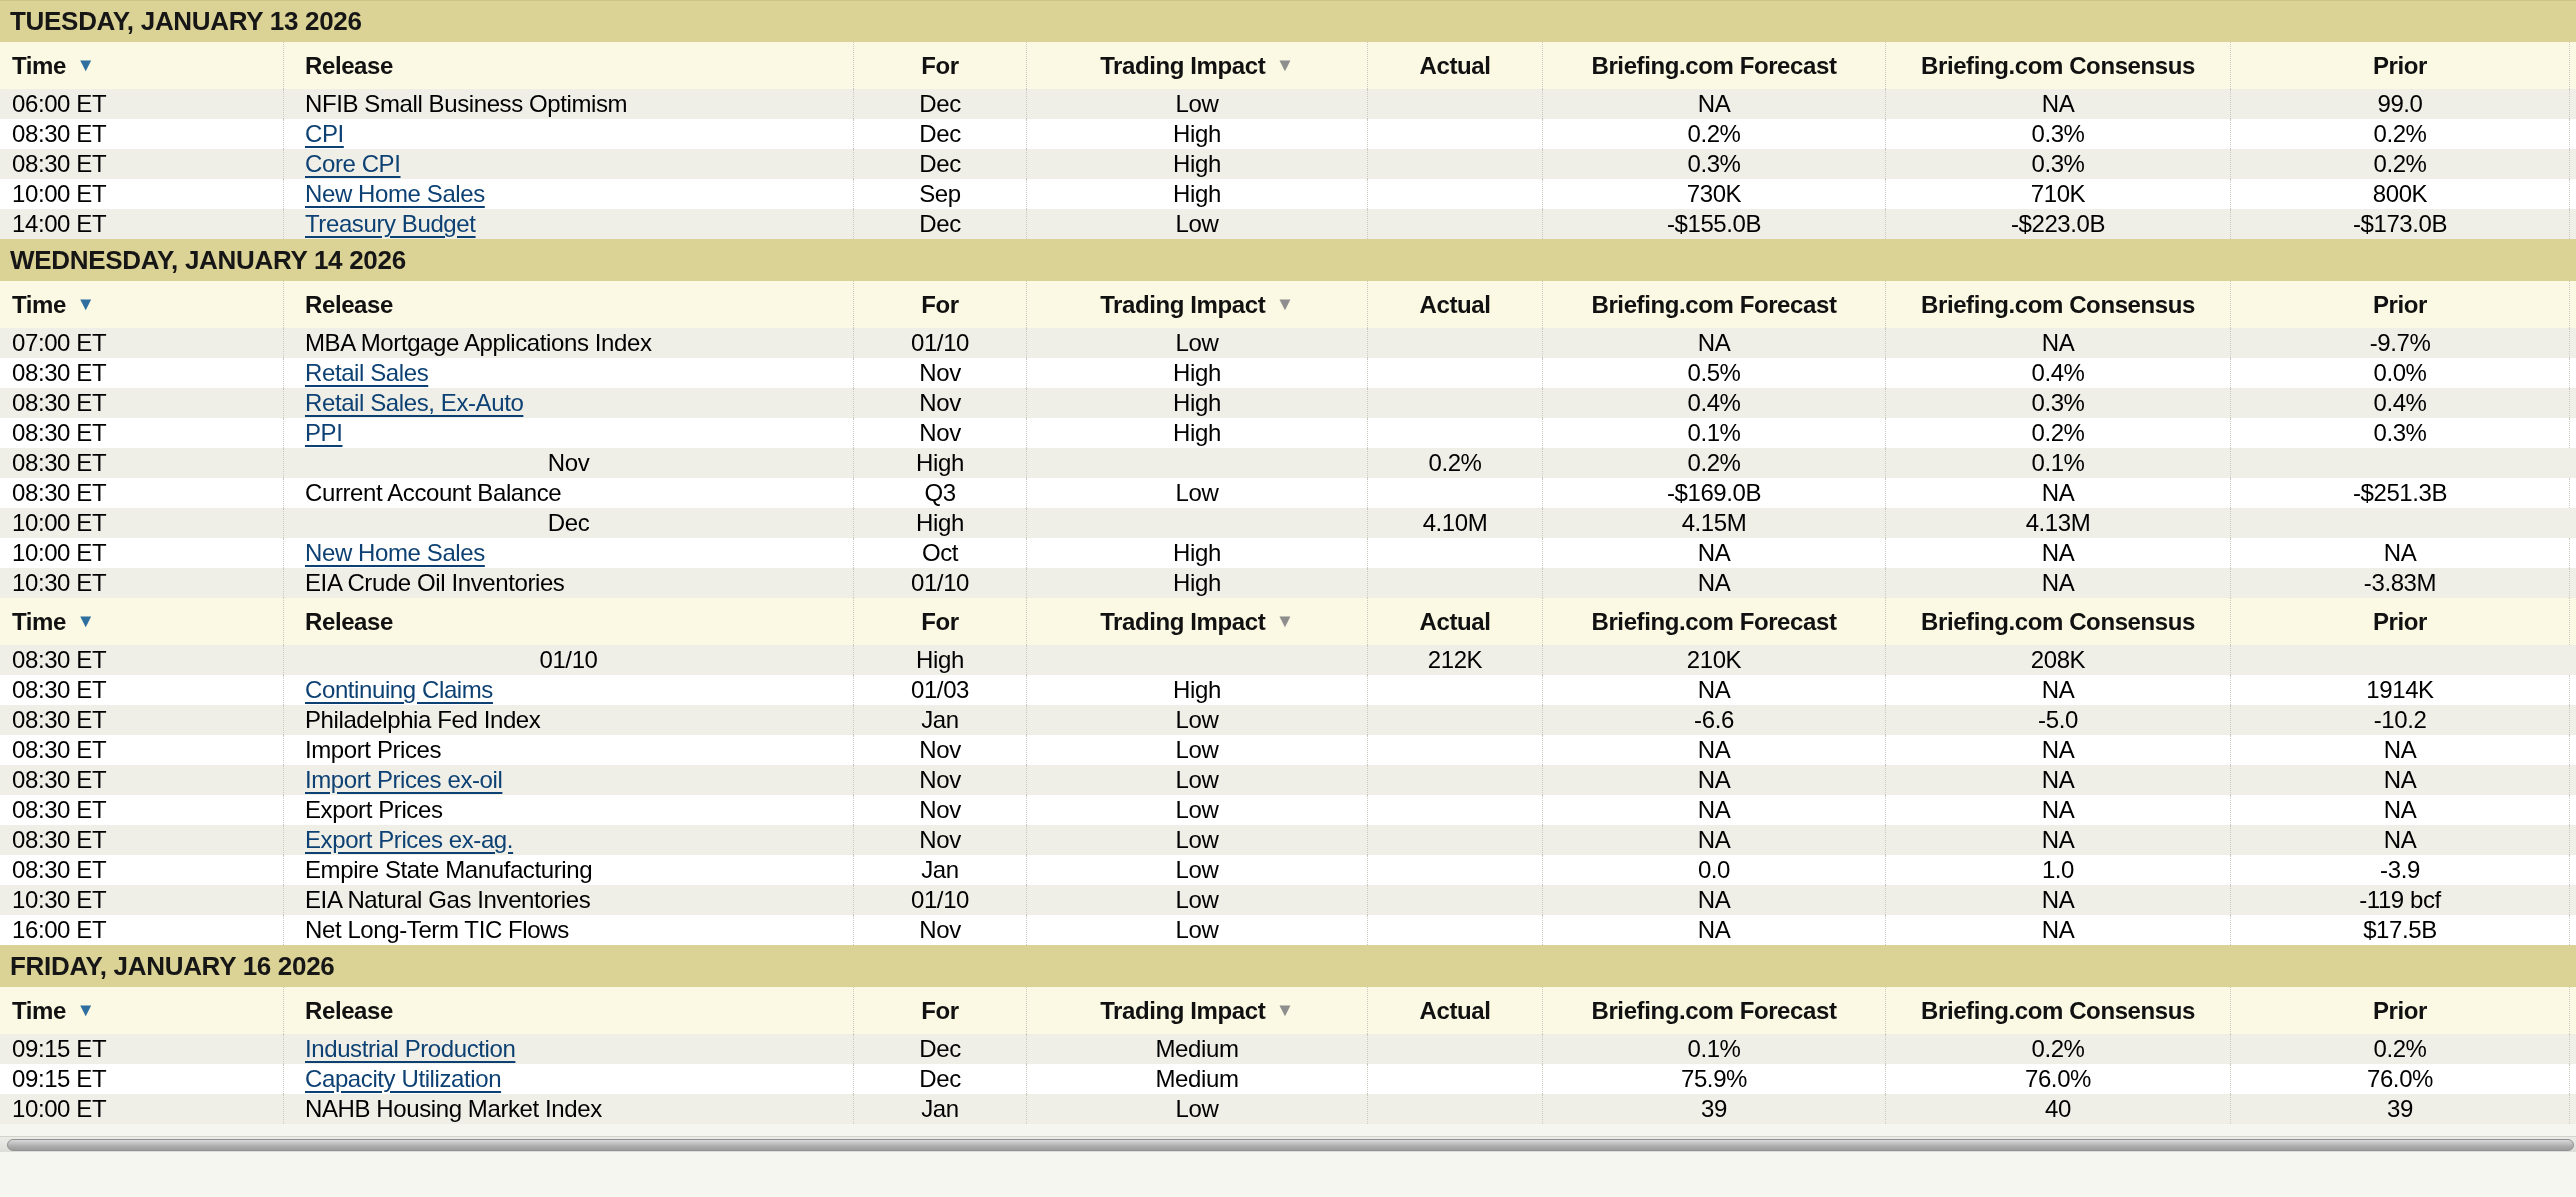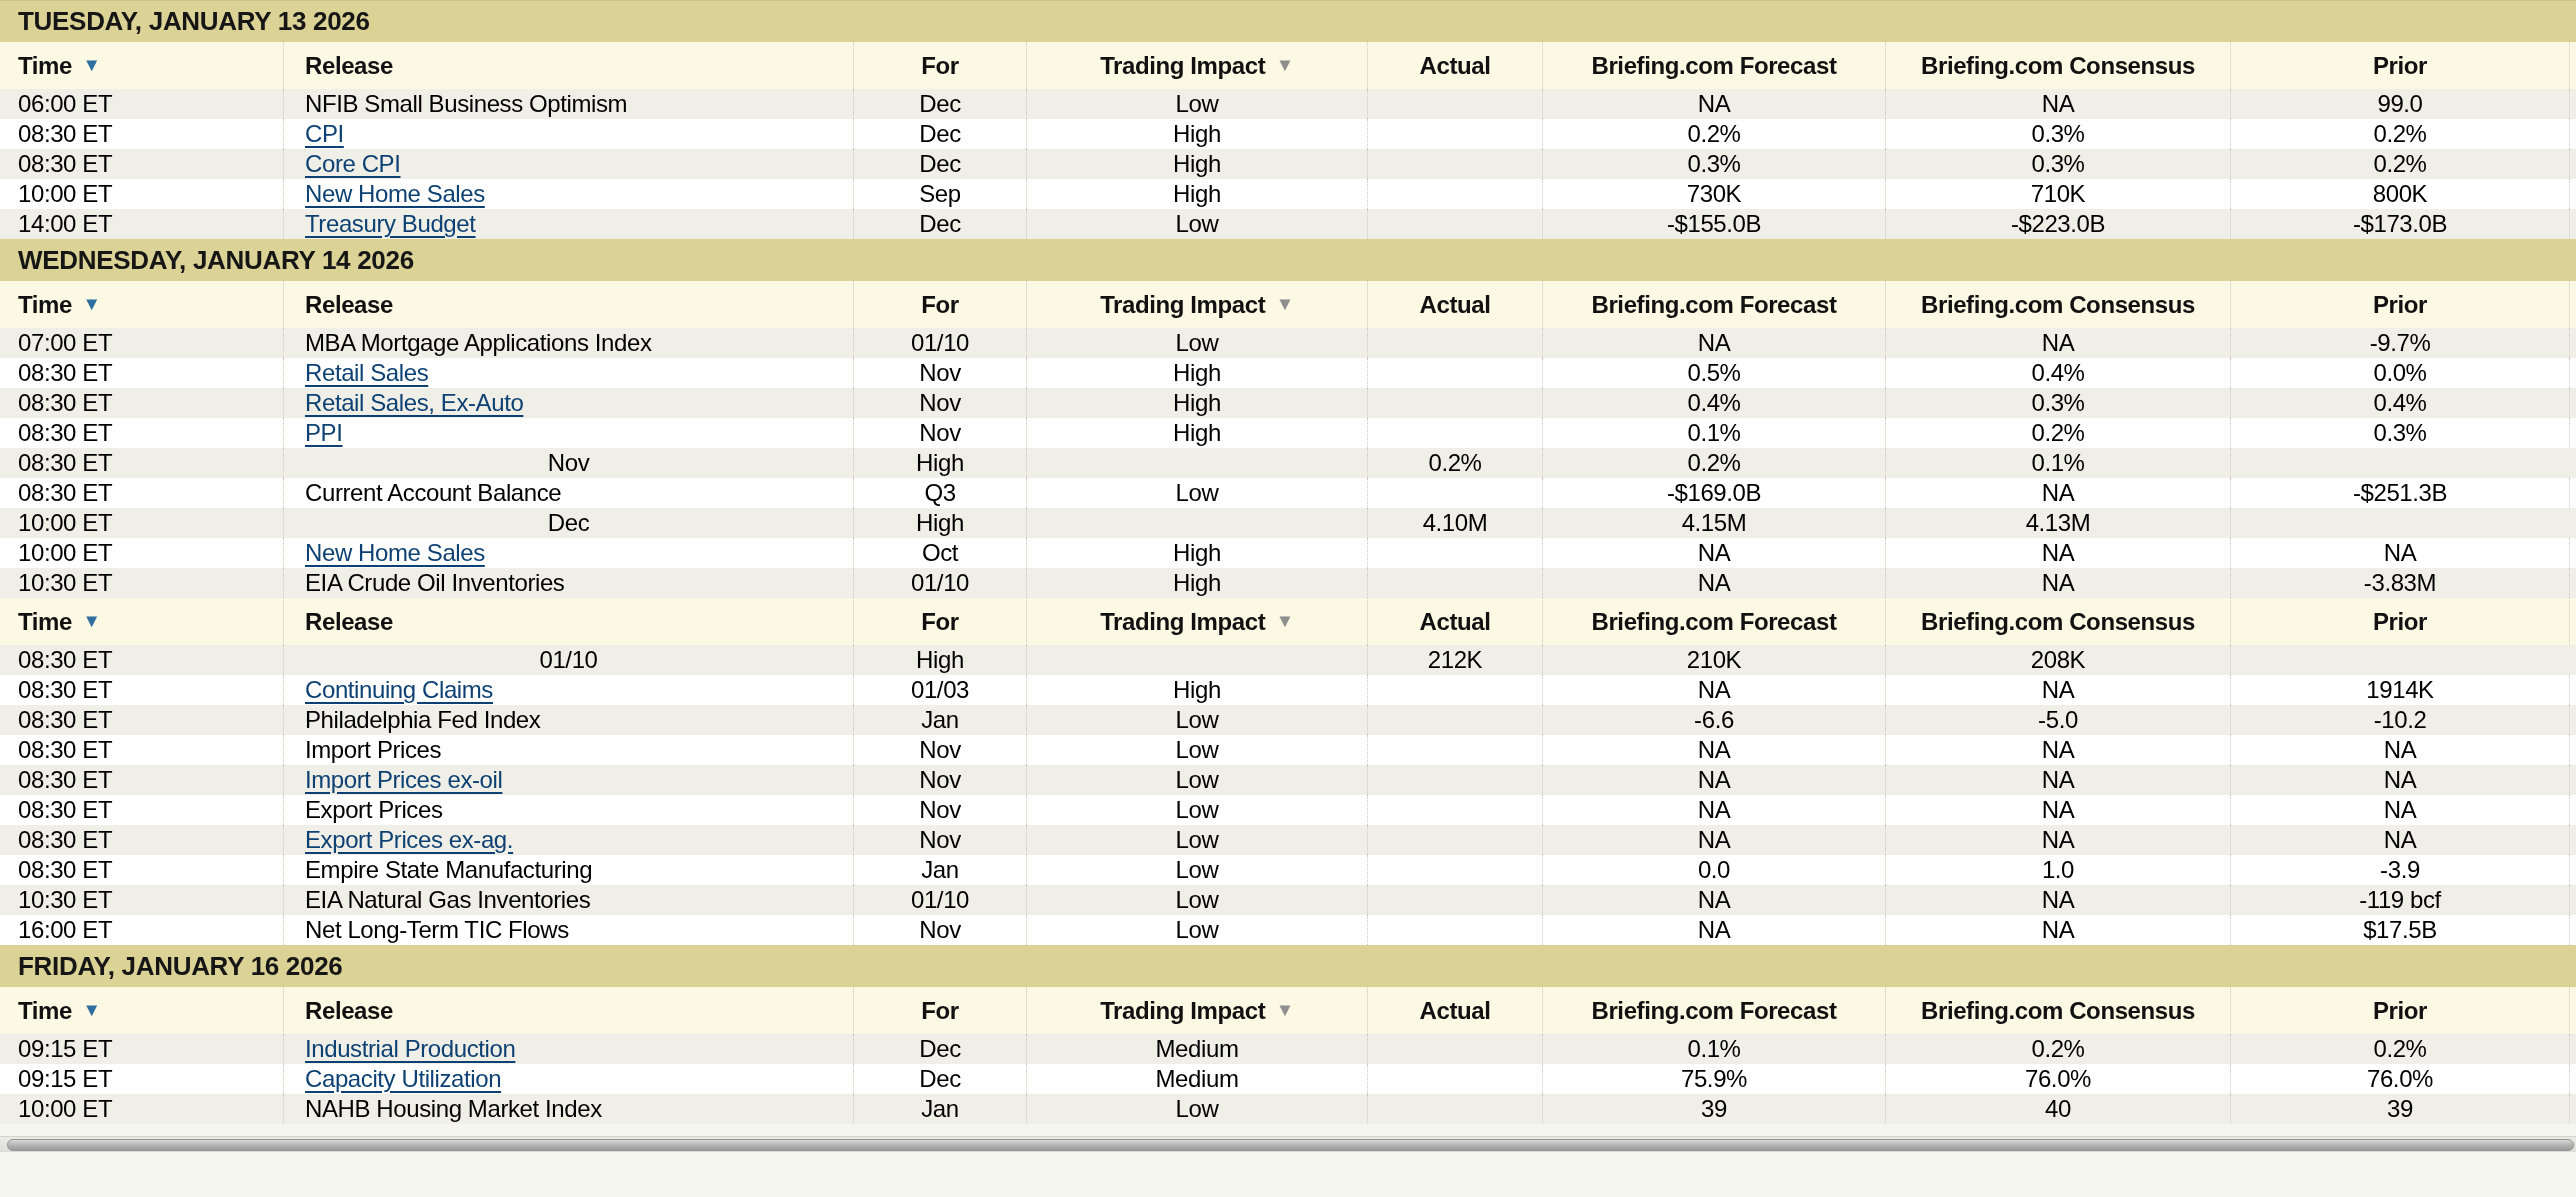--- a/index.html
+++ b/index.html
@@ -7,33 +7,33 @@
     --header-bg:#fbf8e3; --header-text:#111111;
     --row-odd:#efefe8; --row-even:#ffffff; --row-text:#000000;
     --link:#0d4173; --sep:#c9c9bf;
     --sort-blue:#2f6f9f; --sort-gray:#8e8e8e;
     --page-bg:#f6f6f1;
   }
   *{margin:0;padding:0;box-sizing:border-box;}
   html,body{width:2576px;height:1198px;overflow:hidden;}
   body{background:var(--page-bg);font-family:"Liberation Sans","DejaVu Sans",sans-serif;letter-spacing:-0.4px;}
   .page{width:2576px;height:1198px;position:relative;}
-  .date-band{height:42px;background:var(--band-bg);display:flex;align-items:center;padding-left:18px;
+  .date-band{height:42px;background:var(--band-bg);display:flex;align-items:center;padding-left:10px;
     font-size:26px;font-weight:bold;color:var(--band-text);letter-spacing:-0.3px;}
   .day-section:first-child .date-band{border-top:1.8px solid #ccc389;}
   .header-row{display:grid;grid-template-columns:284px 570px 173px 341px 175px 343px 345px 339px 6.2px;
     height:47px;background:var(--header-bg);font-weight:bold;font-size:24px;color:var(--header-text);}
   .row{display:grid;grid-template-columns:284px 570px 173px 341px 175px 343px 345px 339px 6.2px;
     height:30px;font-size:24px;color:var(--row-text);text-align:right;}
   .row.odd{background:var(--row-odd);}
   .row.even{background:var(--row-even);}
   .cell{display:flex;align-items:center;justify-content:center;white-space:nowrap;overflow:hidden;
     border-right:1.8px dotted var(--sep);}
   .cell.left{justify-content:flex-start;}
-  .cell.col0{padding-left:18px;}
+  .cell.col0{margin-left:12px;}
   .cell.col1{padding-left:21px;}
   .cell.sliver{border-right:none;}
   .arrow{font-size:18.6px;margin-left:10.6px;line-height:1;}
   .arrow.blue{color:var(--sort-blue);}
   .arrow.gray{color:var(--sort-gray);}
   a.release-link{color:var(--link);text-decoration:underline;text-underline-offset:3.5px;}
   .release-text{color:var(--row-text);}
   .scroll-gap{height:12.4px;background:var(--page-bg);}
   .scrollbar{position:relative;height:16px;background:linear-gradient(#ebebe7,#dcdcd8);border-top:0.9px solid #d3d3cc;}
   .scrollbar .thumb{position:absolute;top:1.8px;left:7px;right:1.8px;height:11.5px;border-radius:6.2px;

